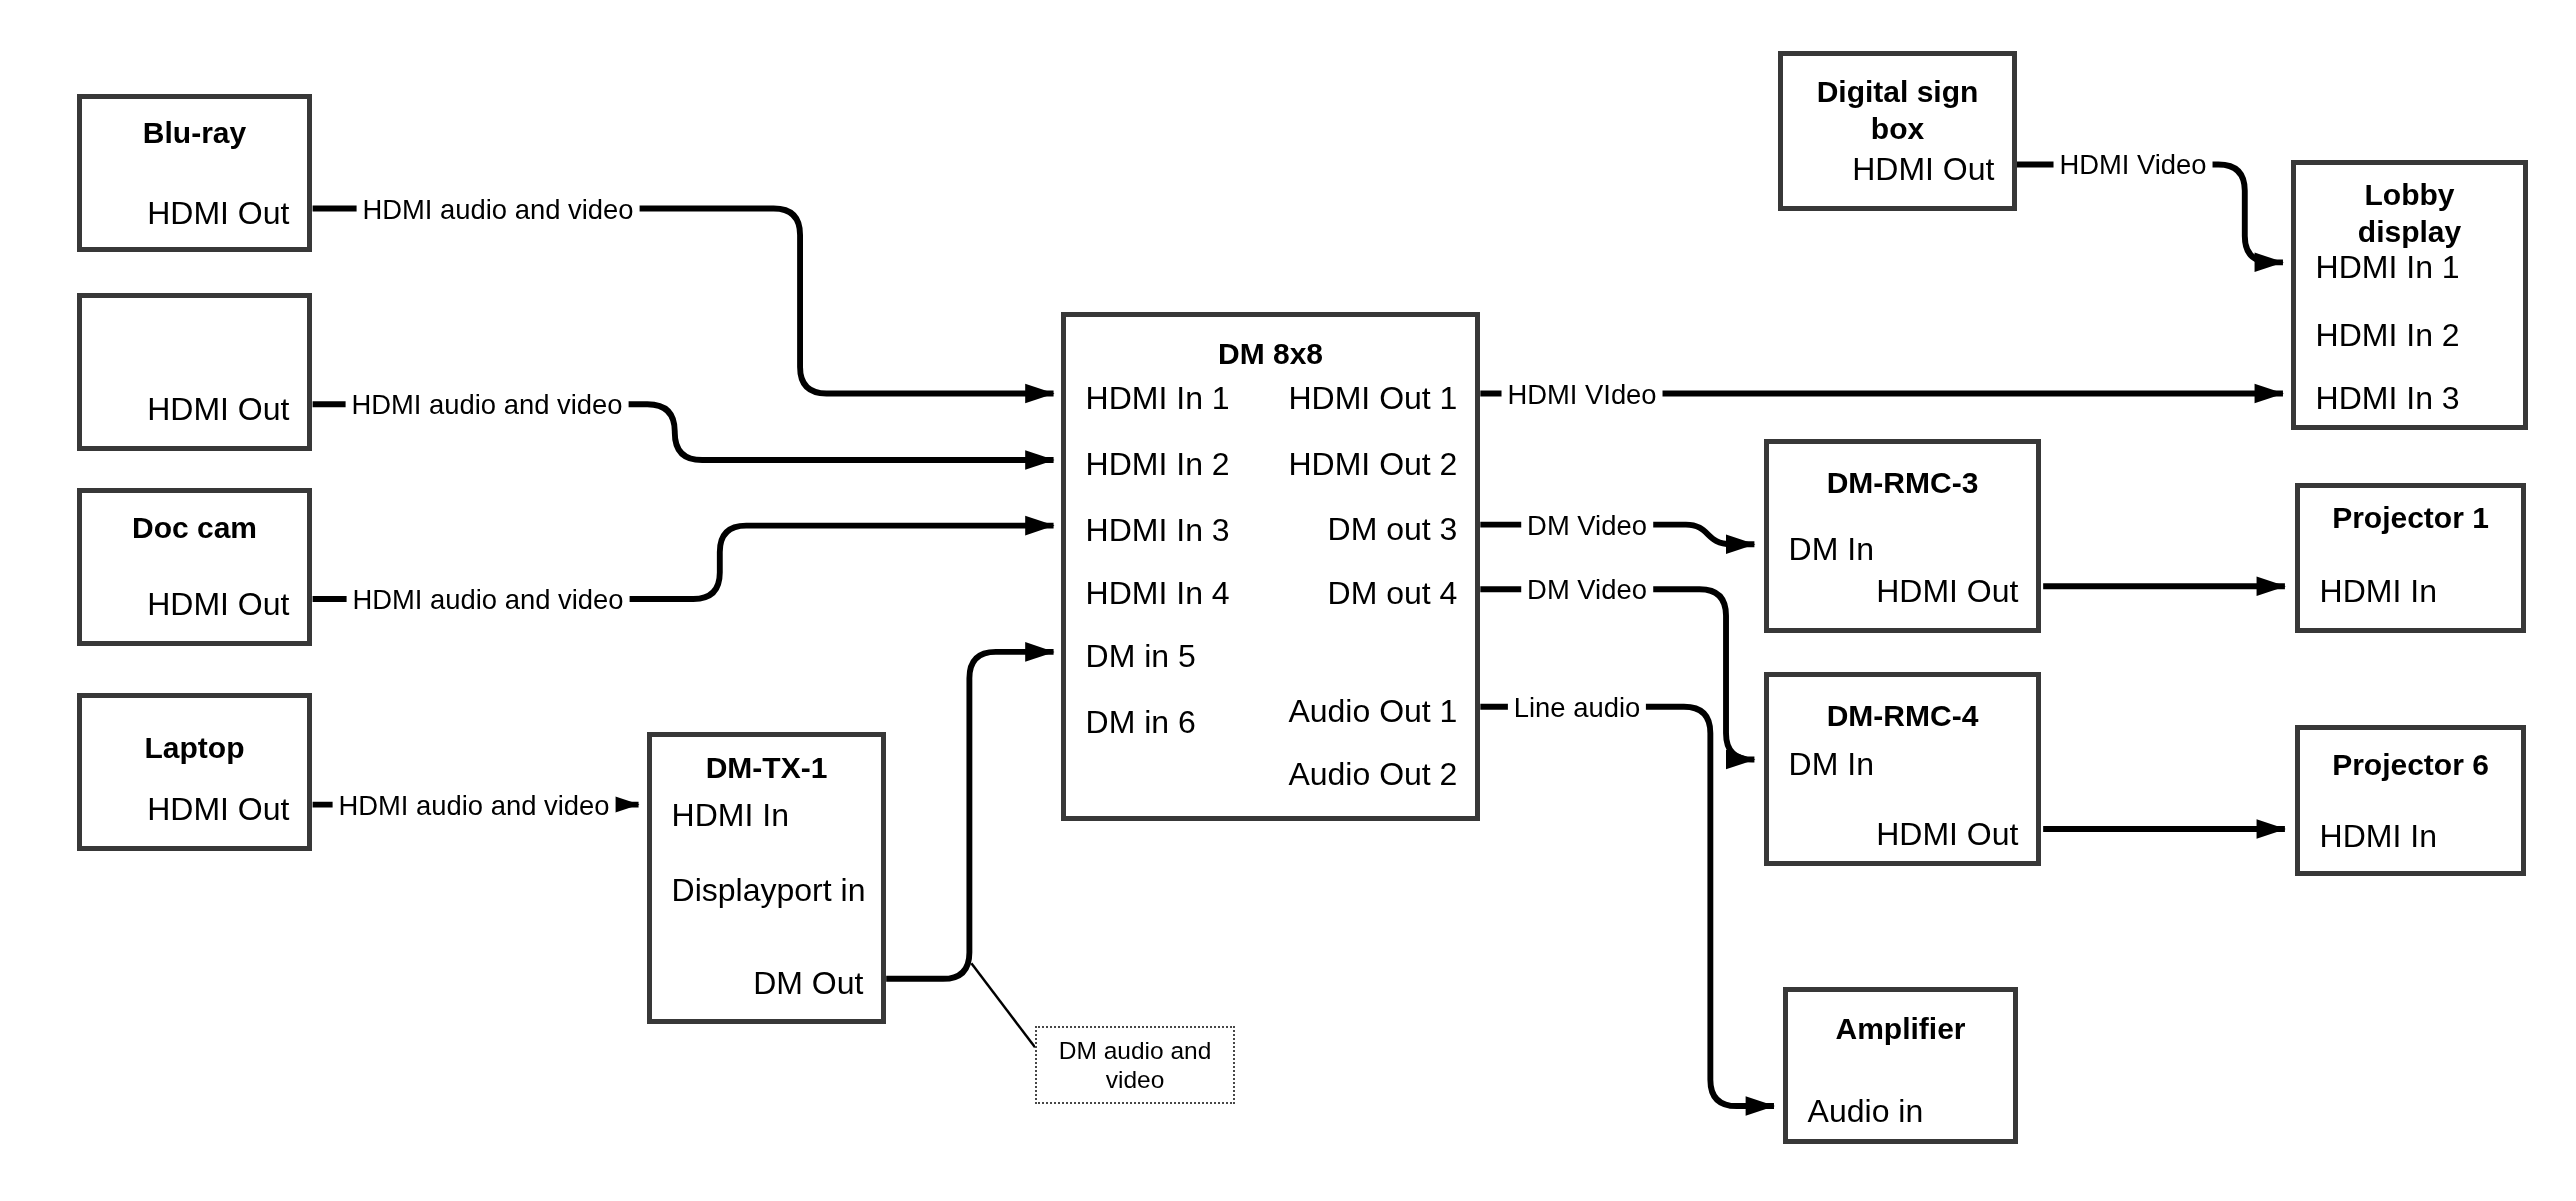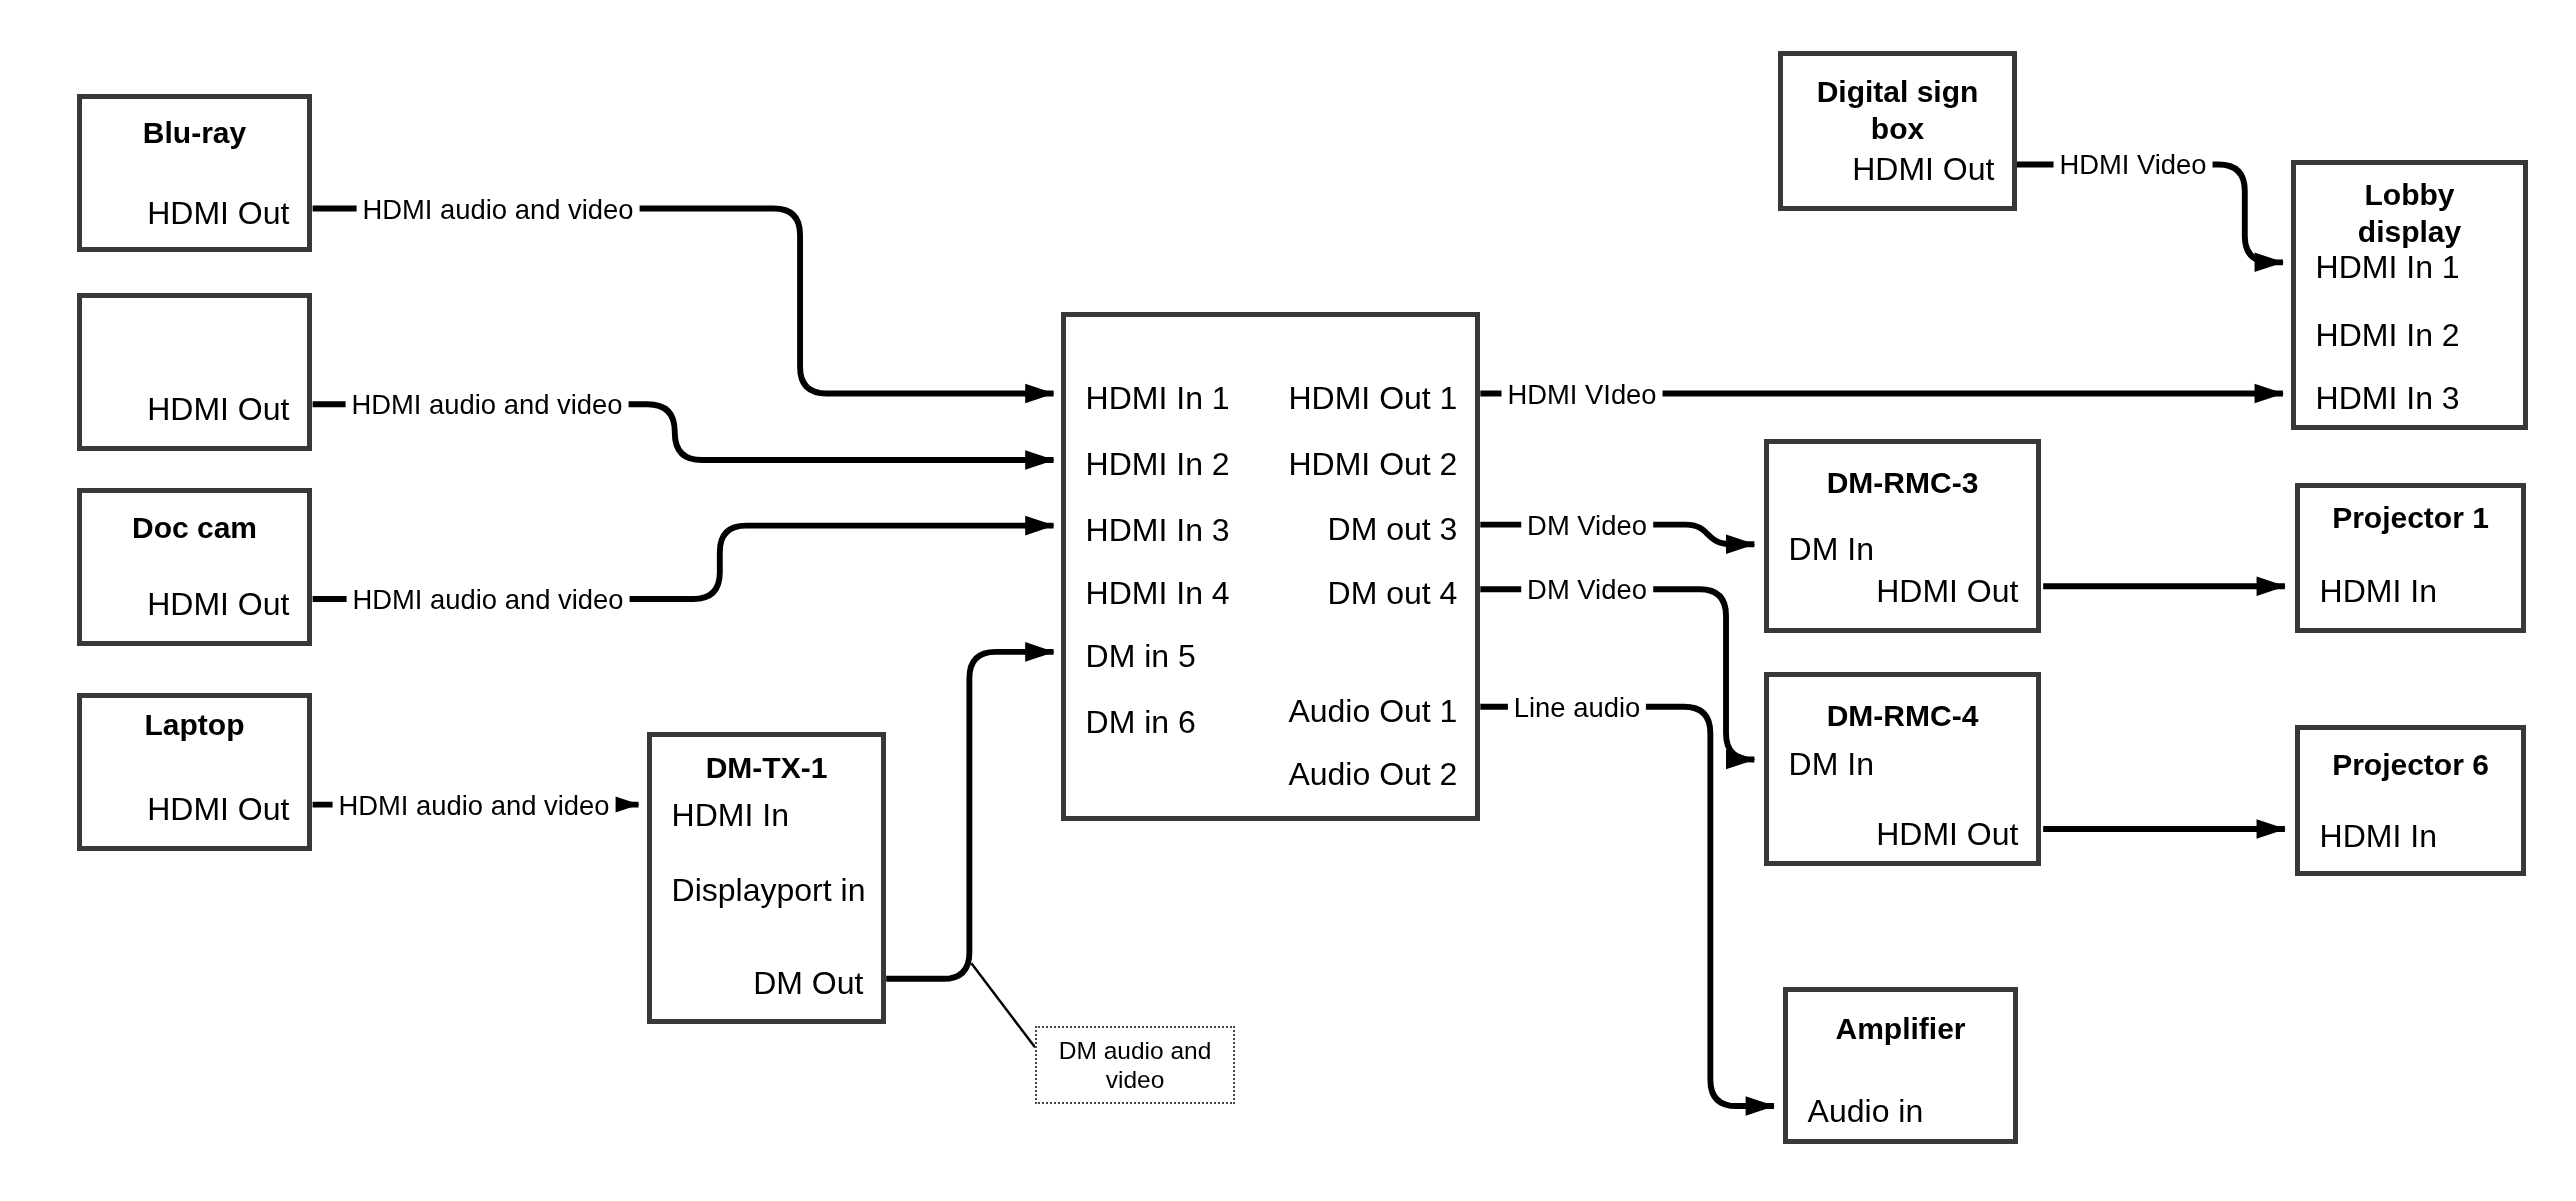--- a/index.html
+++ b/index.html
@@ -97,32 +97,33 @@
 <div class="node" style="left:77px;top:293px;width:235px;height:158px">
   <div class="port r" style="top:95px">HDMI Out</div>
 </div>
 
 <div class="node" style="left:77px;top:488px;width:235px;height:158px">
   <div class="title" style="top:15.7px">Doc cam</div>
   <div class="port r" style="top:95px">HDMI Out</div>
 </div>
 
 <div class="node" style="left:77px;top:693px;width:235px;height:158px">
-  <div class="title" style="top:8px">Laptop</div>
+  <div class="title" style="top:31px">Laptop</div>
   <div class="port r" style="top:95px">HDMI Out</div>
 </div>
 
 <div class="node" style="left:647px;top:732px;width:239px;height:292px">
   <div class="title" style="top:11.7px">DM-TX-1</div>
   <div class="port l" style="top:62px">HDMI In</div>
   <div class="port l" style="top:137px">Displayport in</div>
   <div class="port r" style="top:230px">DM Out</div>
 </div>
 
 <div class="node" style="left:1061px;top:312px;width:419px;height:509px">
+  <div class="title" style="top:17.6px">DM 8x8</div>
   <div class="port l" style="top:65px">HDMI In 1</div>
   <div class="port l" style="top:131px">HDMI In 2</div>
   <div class="port l" style="top:197px">HDMI In 3</div>
   <div class="port l" style="top:260px">HDMI In 4</div>
   <div class="port l" style="top:323px">DM in 5</div>
   <div class="port l" style="top:389px">DM in 6</div>
   <div class="port r" style="top:65px">HDMI Out 1</div>
   <div class="port r" style="top:131px">HDMI Out 2</div>
   <div class="port r" style="top:196px">DM out 3</div>
   <div class="port r" style="top:260px">DM out 4</div>

